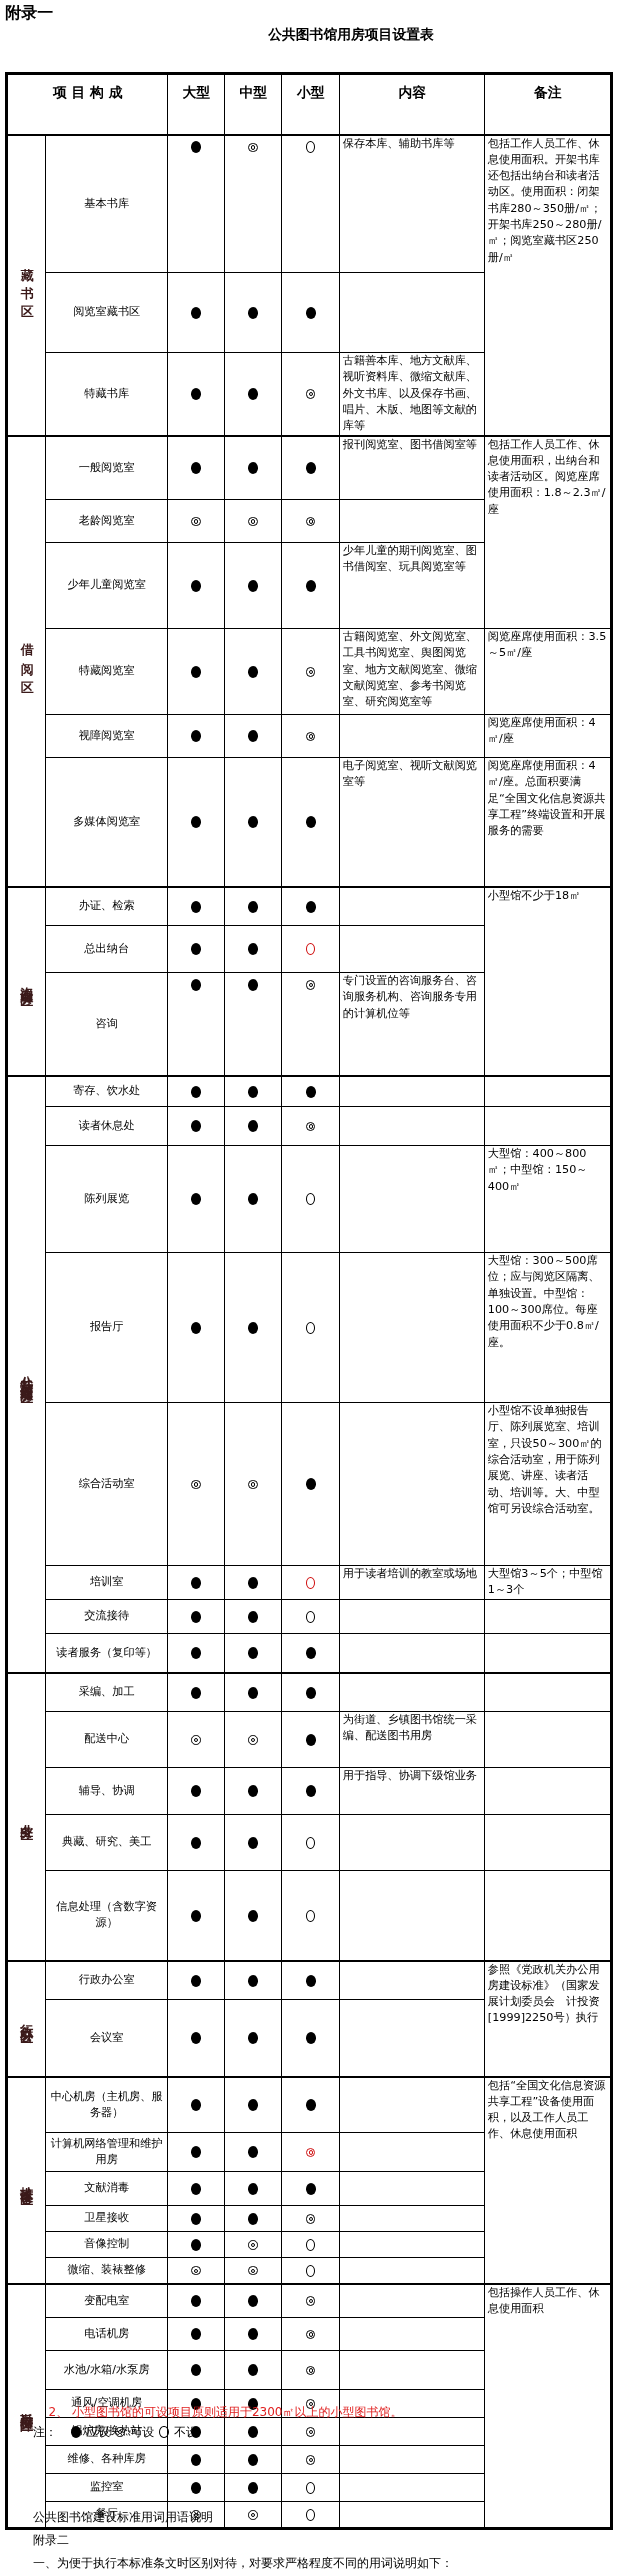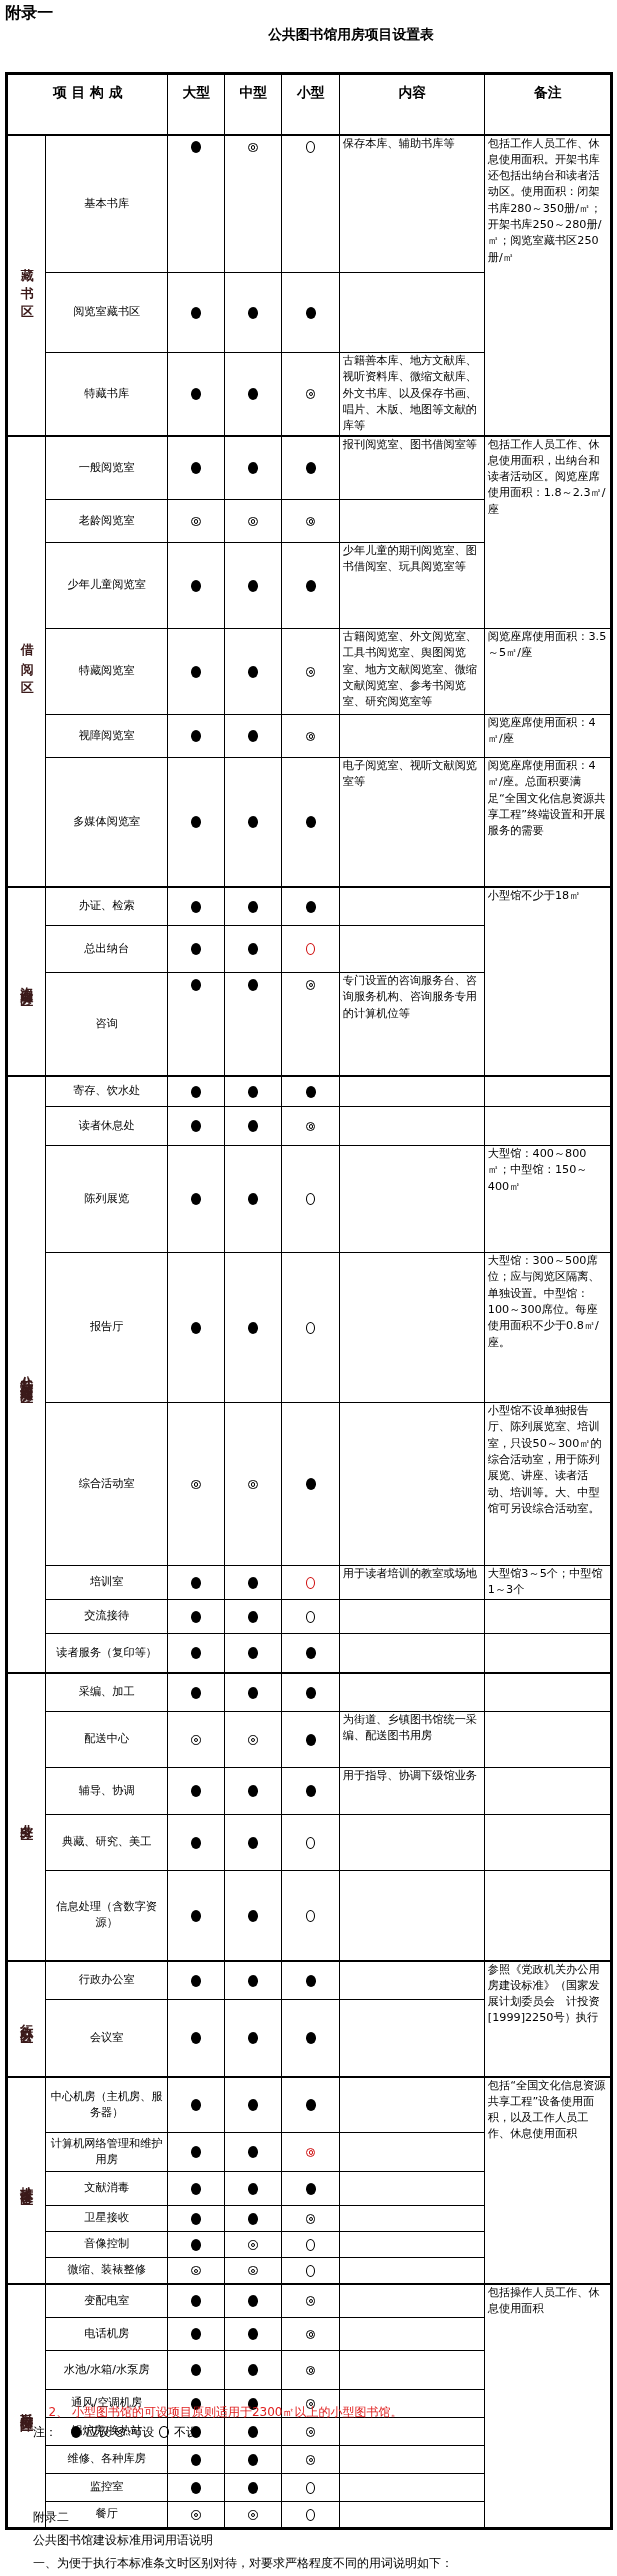--- a/index.html
+++ b/index.html
@@ -411,17 +411,17 @@
     <span class="dot sym"></span>
     <span>应设</span>
     <span class="dbl"></span>
     <span>可设</span>
     <span class="ring"></span>
     <span>不设</span>
   </div>
 </div>
 
 <div class="app2">
+  <div>公共图书馆建设标准用词用语说明</div>
   <div>附录二</div>
-  <div>公共图书馆建设标准用词用语说明</div>
   <div>一、为便于执行本标准条文时区别对待，对要求严格程度不同的用词说明如下：</div>
 </div>
 
 
 </body></html>

